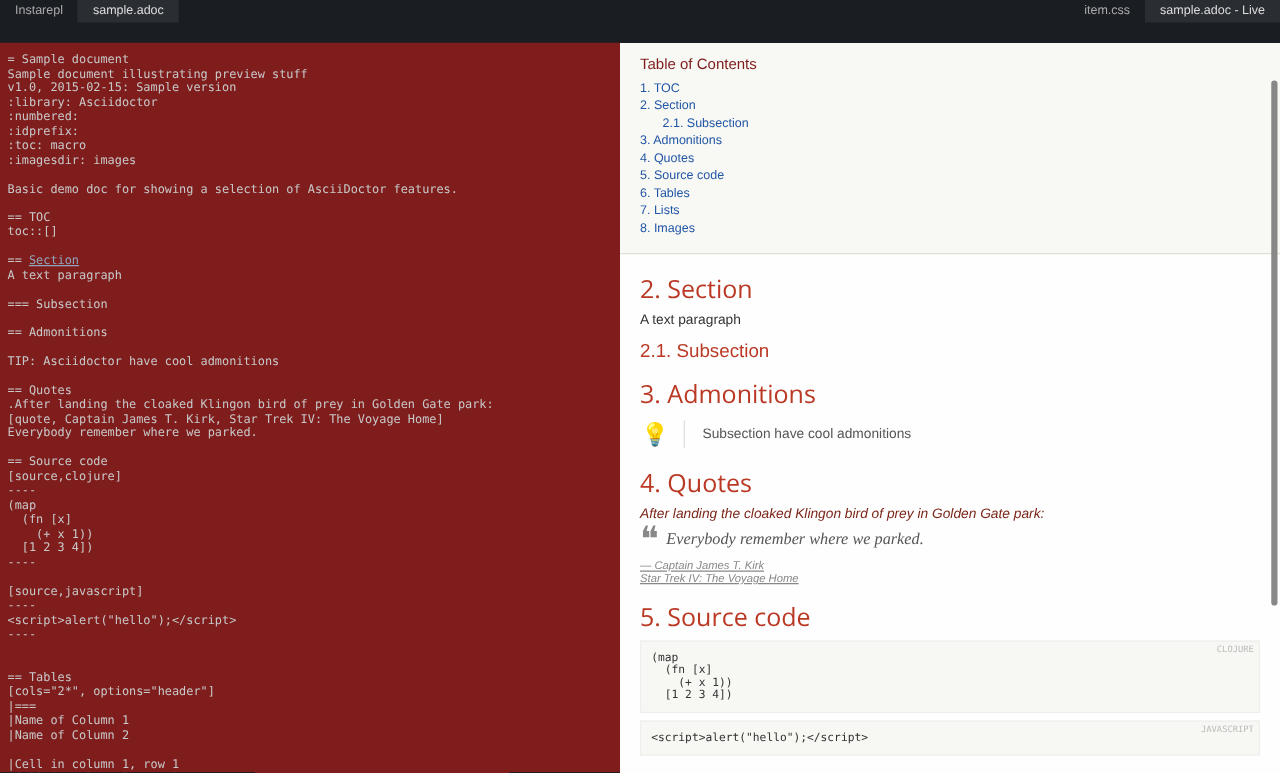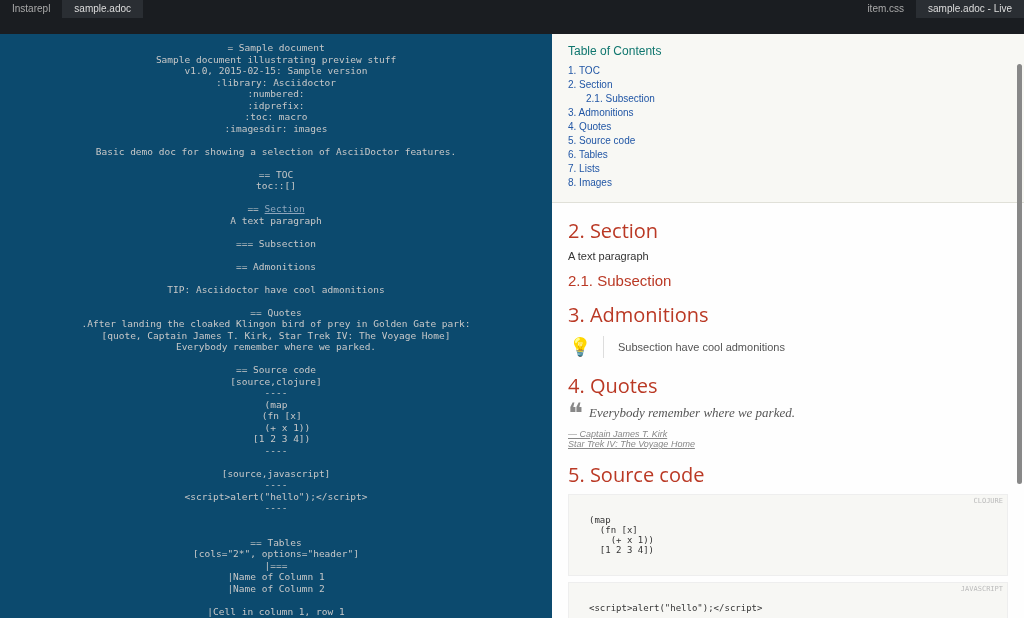--- a/index.html
+++ b/index.html
@@ -29,30 +29,29 @@
   background: #2a2e33;
   color: #ddd;
 }
 .tabbar .spacer { flex: 1; }
 .main {
   flex: 1;
   display: flex;
   overflow: hidden;
 }
 .editor {
-  width: 552px;
-  background: #0c4a6e;
+  width: 496px;
+  background: #7f1d1d;
   color: #c8c8c8;
   font-family: "Consolas", "Monaco", monospace;
   font-size: 9.5px;
   line-height: 11.5px;
   padding: 8px 6px;
   white-space: pre;
   overflow: hidden;
-  text-align: center;
 }
 .editor .kw-section { color: #8fa6bc; text-decoration: underline; }
 .preview-wrap {
   flex: 1;
   background: #2a2e33;
   display: flex;
   flex-direction: column;
 }
 .preview {
   flex: 1;
@@ -66,21 +65,21 @@
   padding: 0 16px 20px 16px;
 }
 .toc {
   background: #f8f8f4;
   border-bottom: 1px solid #e0e0d8;
   padding: 10px 16px 12px 16px;
   margin: 0 -16px 14px -16px;
 }
 .toc-title {
   font-size: 12px;
-  color: #0f766e;
+  color: #7f1d1d;
   margin-bottom: 6px;
 }
 .toc-list {
   list-style: none;
   font-size: 10px;
   color: #2156a5;
 }
 .toc-list li { line-height: 14px; }
 .toc-list .sub { padding-left: 18px; }
 .preview h2 {
@@ -146,21 +145,21 @@
   color: #888;
   font-style: italic;
   margin: 6px 0 10px 0;
   text-decoration: underline;
 }
 .codeblock {
   background: #f7f7f4;
   border: 1px solid #eee;
   font-family: monospace;
   font-size: 9px;
-  padding: 20px;
+  padding: 8px;
   margin: 6px 0;
   position: relative;
   white-space: pre;
   color: #333;
 }
 .code-lang {
   position: absolute;
   top: 2px;
   right: 4px;
   font-size: 7px;
@@ -283,20 +282,21 @@
 
         <h3>2.1. Subsection</h3>
 
         <h2>3. Admonitions</h2>
         <div class="admon">
           <div class="admon-icon">💡</div>
           <div class="admon-text">Subsection have cool admonitions</div>
         </div>
 
         <h2>4. Quotes</h2>
+        <div class="quote-title">After landing the cloaked Klingon bird of prey in Golden Gate park:</div>
         <div class="blockquote">
           <div class="bq-mark">❝</div>
           <div class="bq-text">Everybody remember where we parked.</div>
         </div>
         <div class="attribution">
           <span>— Captain James T. Kirk</span><br>
           <span>Star Trek IV: The Voyage Home</span>
         </div>
 
         <h2>5. Source code</h2>

